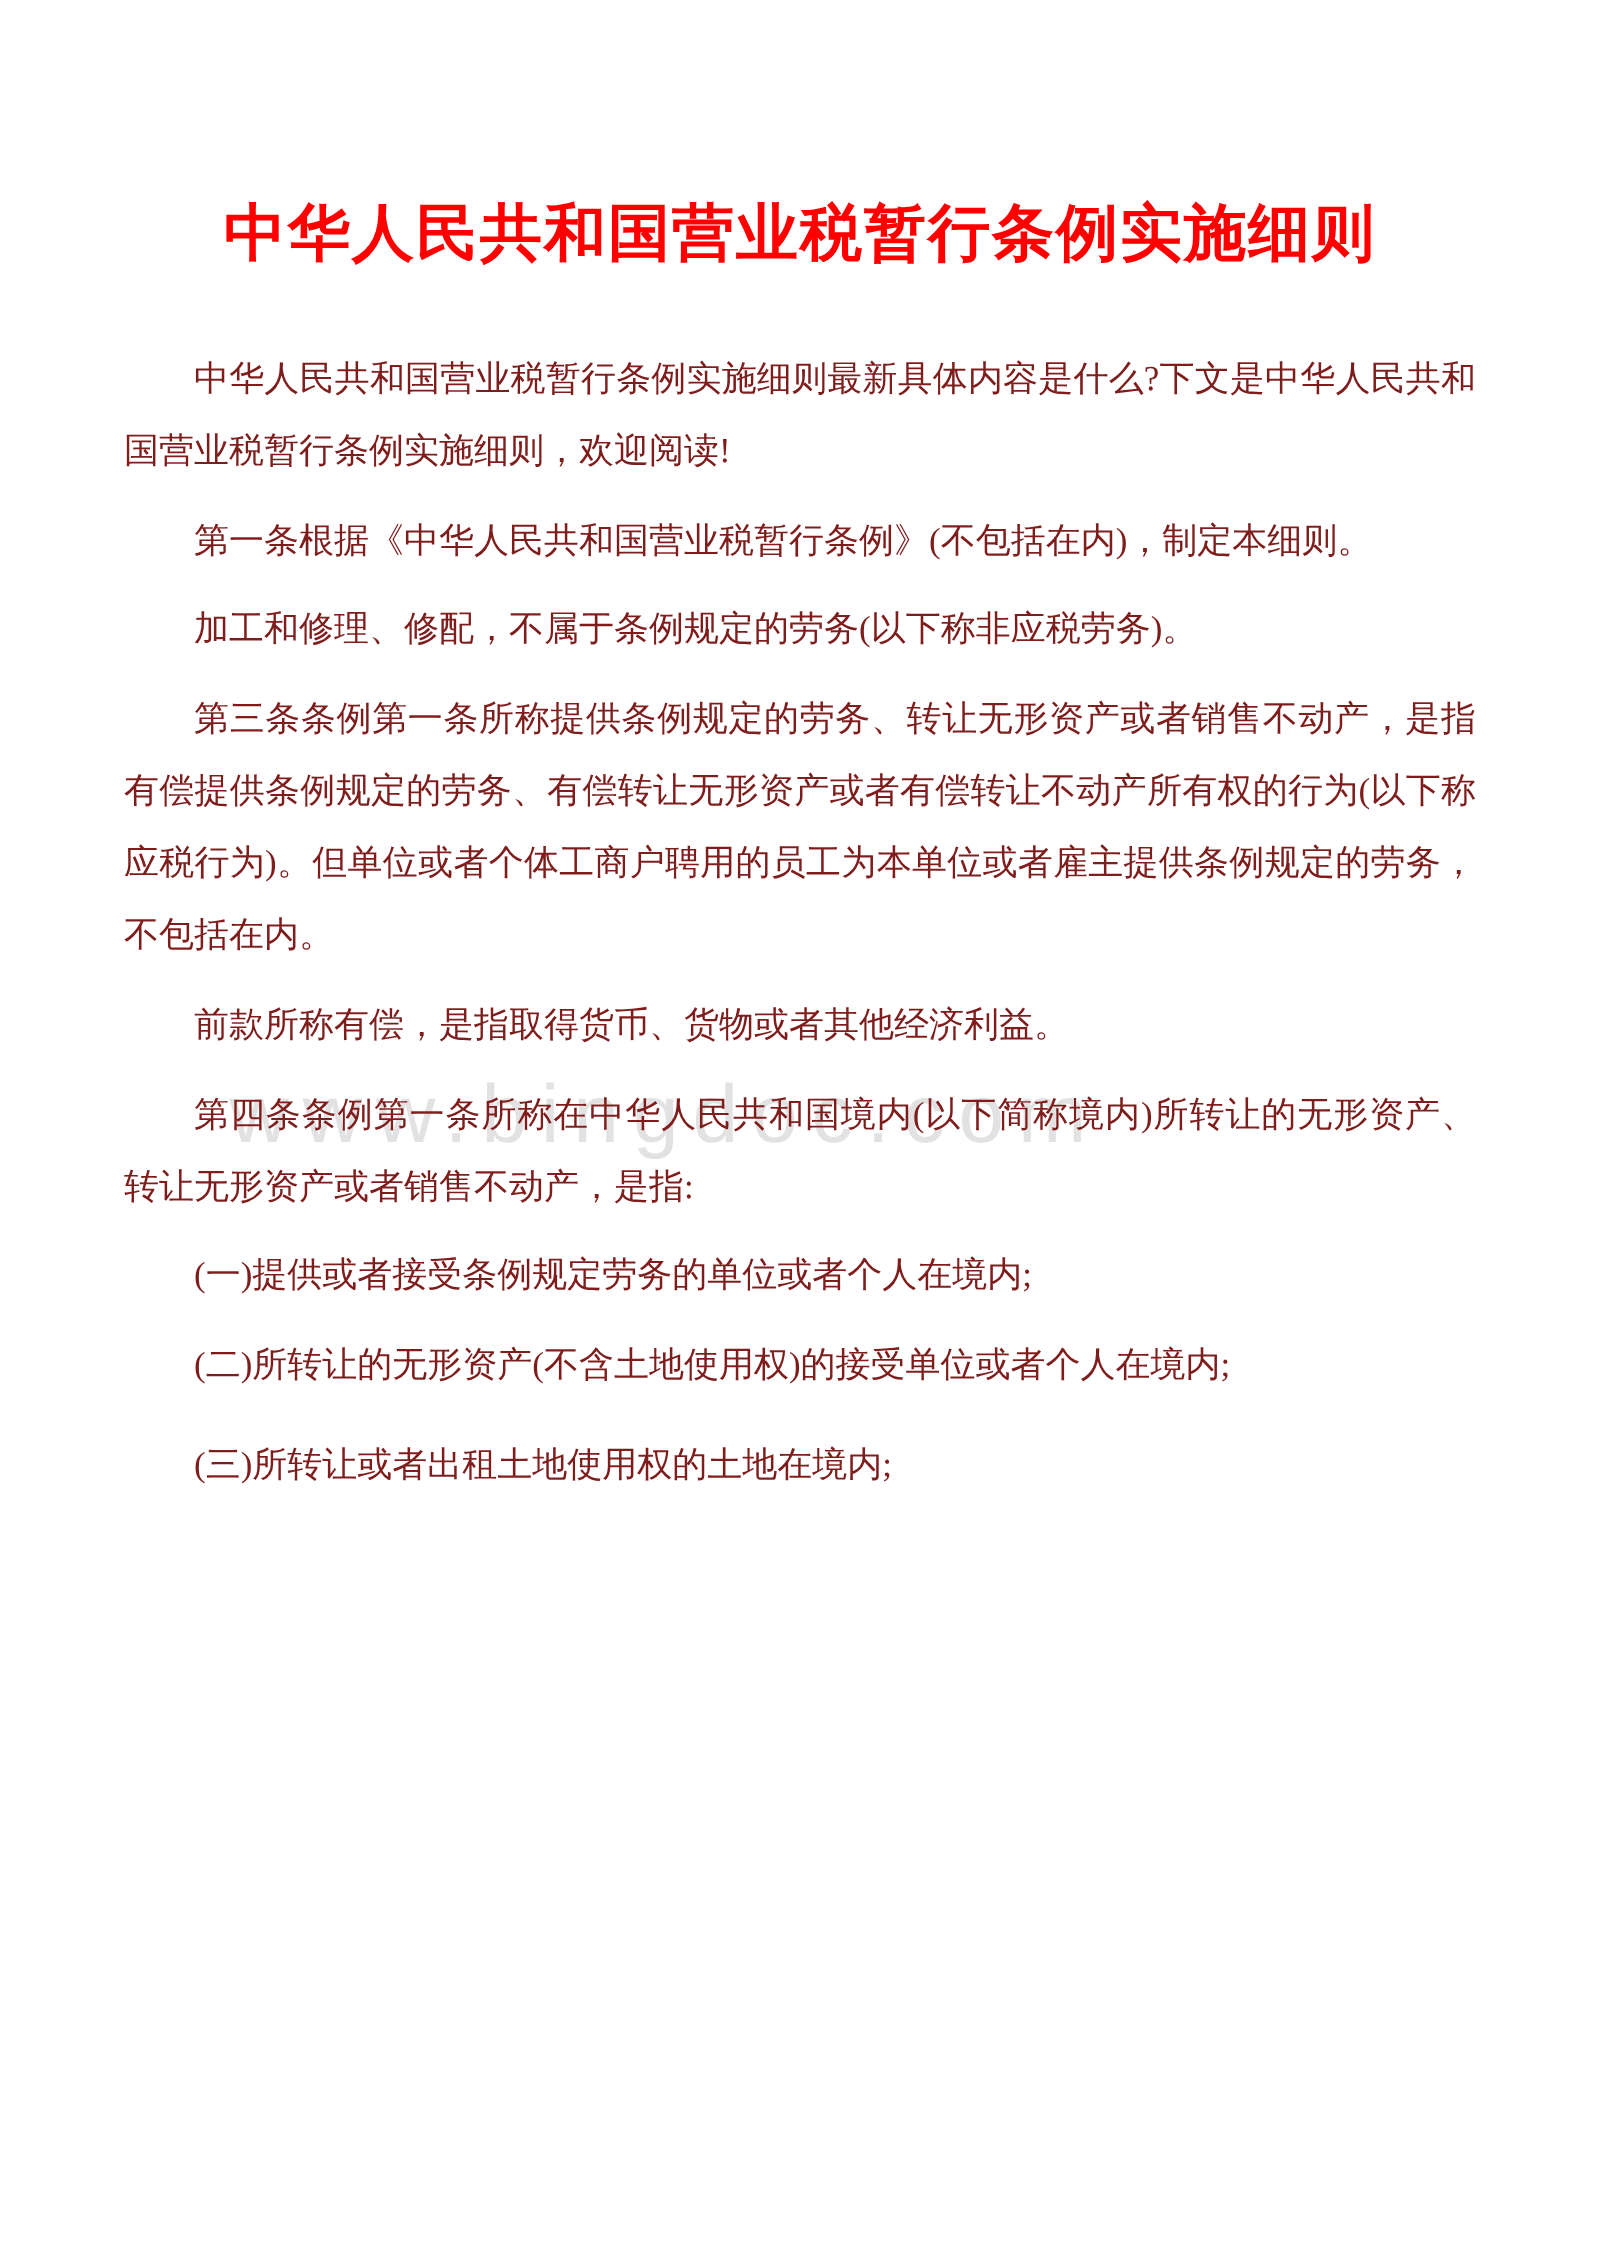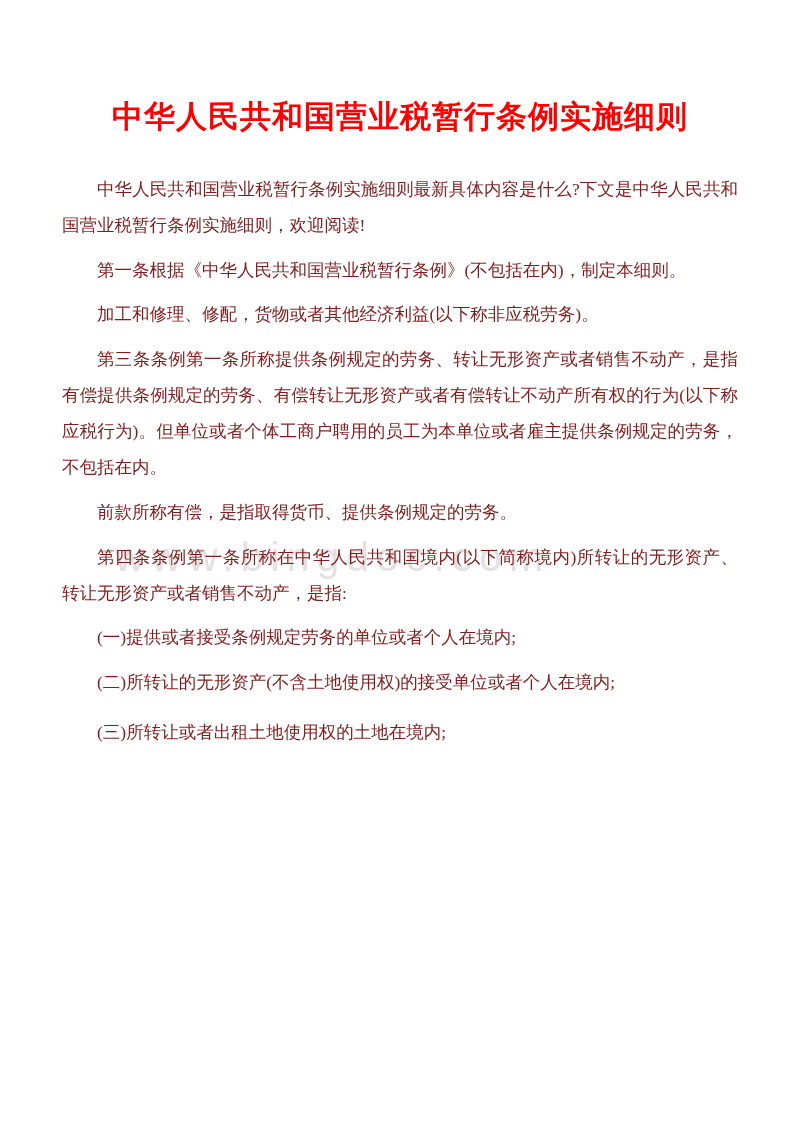--- a/index.html
+++ b/index.html
@@ -79,25 +79,25 @@
   <div class="content">
 
     <h1 class="doc-title">中华人民共和国营业税暂行条例实施细则</h1>
 
     <p class="para">中华人民共和国营业税暂行条例实施细则最新具体内容是什么?下文是中华人民共和国营业税暂行条例实施细则，欢迎阅读!</p>
 
 
     <p class="para">第一条根据《中华人民共和国营业税暂行条例》(不包括在内)，制定本细则。</p>
 
 
-    <p class="para">加工和修理、修配，货物或者其他经济利益(以下称非应税劳务)。</p>
+    <p class="para">加工和修理、修配，不属于条例规定的劳务(以下称非应税劳务)。</p>
 
     <p class="para">第三条条例第一条所称提供条例规定的劳务、转让无形资产或者销售不动产，是指有偿提供条例规定的劳务、有偿转让无形资产或者有偿转让不动产所有权的行为(以下称应税行为)。但单位或者个体工商户聘用的员工为本单位或者雇主提供条例规定的劳务，不包括在内。</p>
 
-    <p class="para">前款所称有偿，是指取得货币、提供条例规定的劳务。</p>
+    <p class="para">前款所称有偿，是指取得货币、货物或者其他经济利益。</p>
 
     <p class="para">第四条条例第一条所称在中华人民共和国境内(以下简称境内)所转让的无形资产、转让无形资产或者销售不动产，是指:</p>
 
     <p class="para">(一)提供或者接受条例规定劳务的单位或者个人在境内;</p>
 
     <p class="para">(二)所转让的无形资产(不含土地使用权)的接受单位或者个人在境内;</p>
 
     <p class="para gap-before">(三)所转让或者出租土地使用权的土地在境内;</p>
 
   </div>

